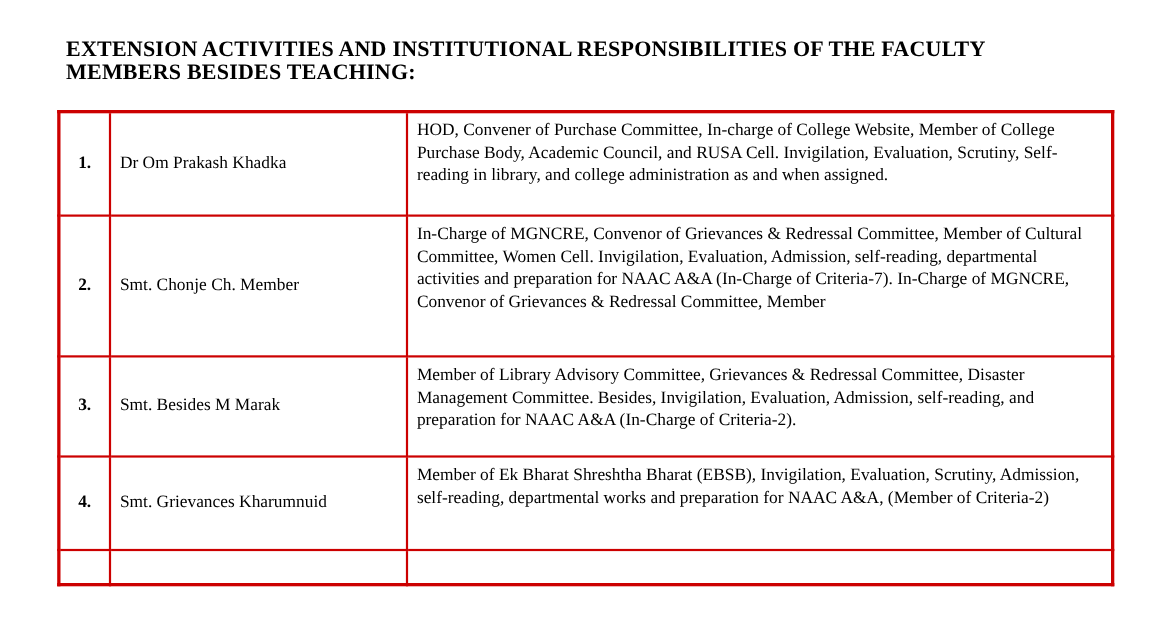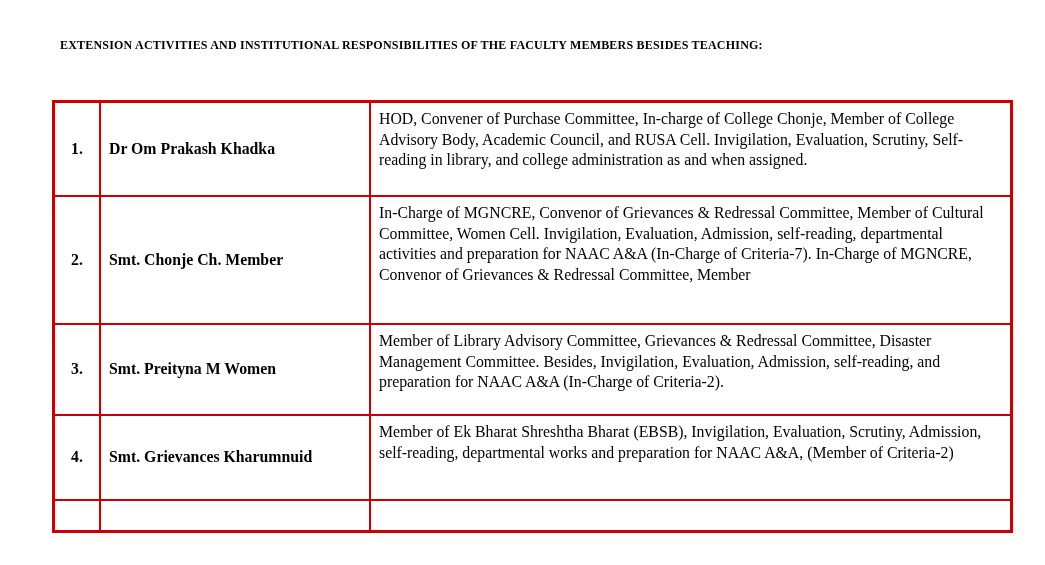--- a/index.html
+++ b/index.html
@@ -13,21 +13,21 @@
     position: relative;
     font-family: "Liberation Serif", serif;
     color: #000000;
   }
   .doc-heading {
     position: absolute;
     left: 60px;
     top: 35px;
     width: 890px;
     font-weight: bold;
-    font-size: 12px;
+    font-size: 20px;
     line-height: 21px;
     letter-spacing: 0.2px;
   }
   table.faculty-table {
     position: absolute;
     left: 52px;
     top: 100px;
     width: 961px;
     border-collapse: collapse;
     table-layout: fixed;
@@ -43,21 +43,21 @@
   td.col-sno {
     width: 40px;
     text-align: center;
     vertical-align: middle;
     font-weight: bold;
     padding: 2px 2px;
   }
   td.col-name {
     width: 256px;
     vertical-align: middle;
-    font-weight: bold;
+    font-weight: normal;
     padding: 2px 4px 2px 8px;
   }
   td.col-resp {
     vertical-align: top;
     padding: 6px 18px 6px 8px;
   }
   tr.row-1 td { height: 80px; }
   tr.row-2 td { height: 114px; }
   tr.row-3 td { height: 77px; }
   tr.row-4 td { height: 71px; }
@@ -66,30 +66,30 @@
 </head>
 <body>
 
 <div class="doc-heading">EXTENSION ACTIVITIES AND INSTITUTIONAL RESPONSIBILITIES OF THE FACULTY MEMBERS BESIDES TEACHING:</div>
 
 <table class="faculty-table">
   <tbody>
     <tr class="row-1">
       <td class="col-sno">1.</td>
       <td class="col-name">Dr Om Prakash Khadka</td>
-      <td class="col-resp">HOD, Convener of Purchase Committee, In-charge of College Chonje, Member of College Advisory Body, Academic Council, and RUSA Cell. Invigilation, Evaluation, Scrutiny, Self-reading in library, and college administration as and when assigned.</td>
+      <td class="col-resp">HOD, Convener of Purchase Committee, In-charge of College Website, Member of College Purchase Body, Academic Council, and RUSA Cell. Invigilation, Evaluation, Scrutiny, Self-reading in library, and college administration as and when assigned.</td>
     </tr>
     <tr class="row-2">
       <td class="col-sno">2.</td>
       <td class="col-name">Smt. Chonje Ch. Member</td>
       <td class="col-resp">In-Charge of MGNCRE, Convenor of Grievances &amp; Redressal Committee, Member of Cultural Committee, Women Cell. Invigilation, Evaluation, Admission, self-reading, departmental activities and preparation for NAAC A&amp;A (In-Charge of Criteria-7). In-Charge of MGNCRE, Convenor of Grievances &amp; Redressal Committee, Member</td>
     </tr>
     <tr class="row-3">
       <td class="col-sno">3.</td>
-      <td class="col-name">Smt. Preityna M Women</td>
+      <td class="col-name">Smt. Besides M Marak</td>
       <td class="col-resp">Member of Library Advisory Committee, Grievances &amp; Redressal Committee, Disaster Management Committee. Besides, Invigilation, Evaluation, Admission, self-reading, and preparation for NAAC A&amp;A (In-Charge of Criteria-2).</td>
     </tr>
     <tr class="row-4">
       <td class="col-sno">4.</td>
       <td class="col-name">Smt. Grievances Kharumnuid</td>
       <td class="col-resp">Member of Ek Bharat Shreshtha Bharat (EBSB), Invigilation, Evaluation, Scrutiny, Admission, self-reading, departmental works and preparation for NAAC A&amp;A, (Member of Criteria-2)</td>
     </tr>
     <tr class="row-5">
       <td class="col-sno"></td>
       <td class="col-name"></td>

